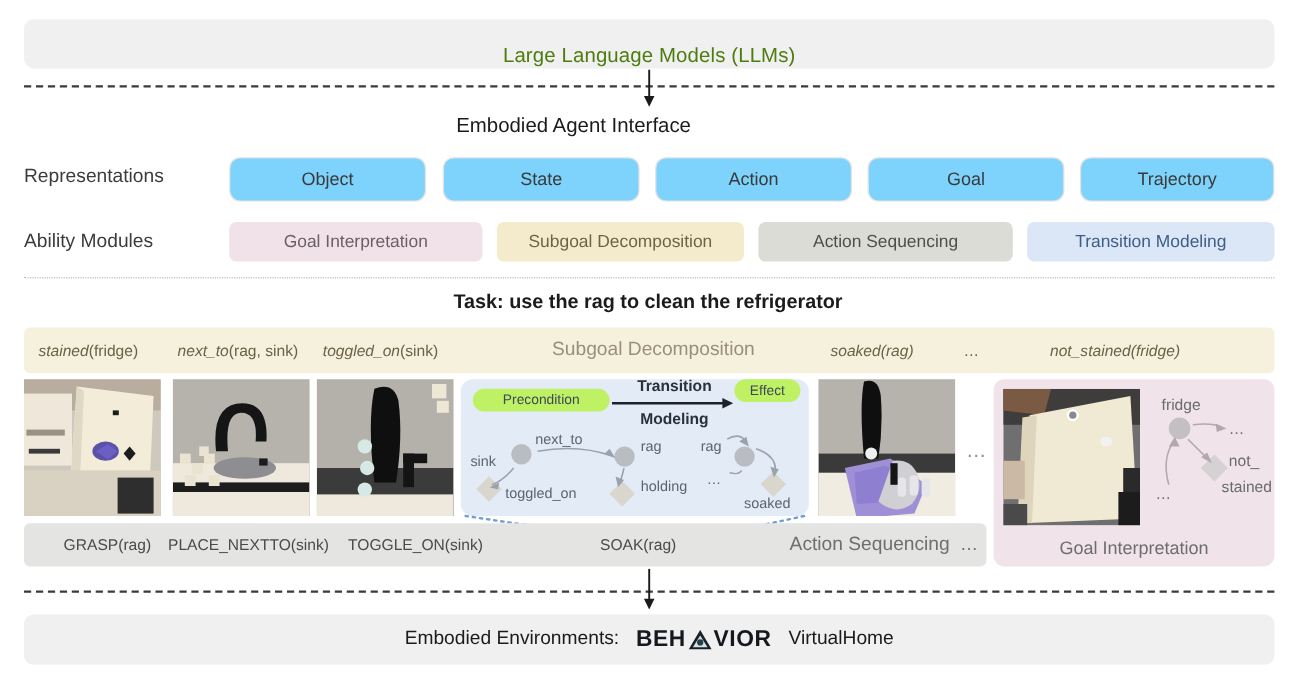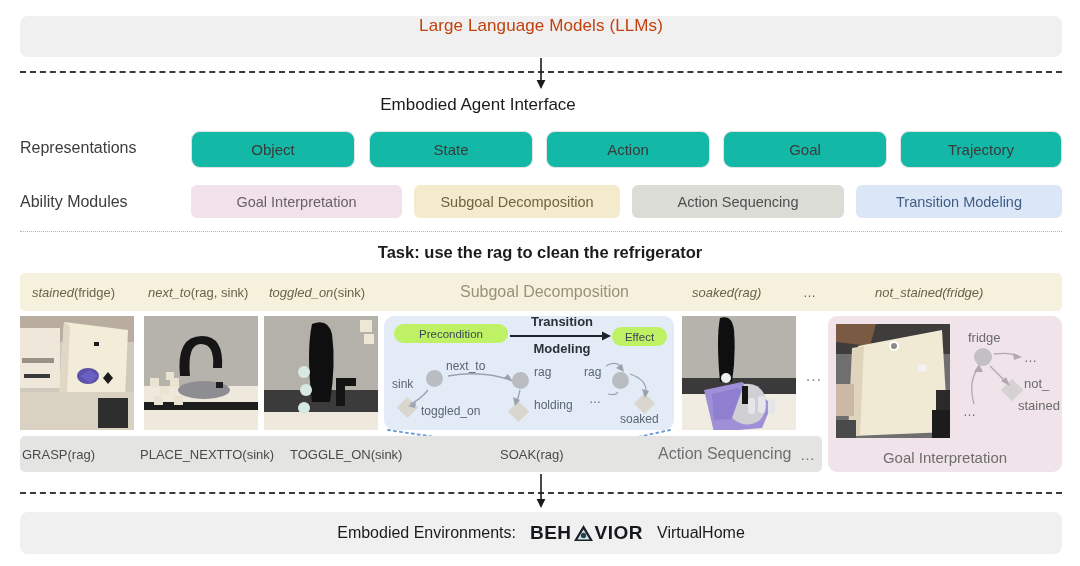--- a/index.html
+++ b/index.html
@@ -9,22 +9,22 @@
     background: #ffffff;
     font-family: "Liberation Sans", sans-serif;
     overflow: hidden;
   }
   #root { position: relative; width: 1080px; height: 566px; background:#fff; }
 
   
   .llm-banner {
     position: absolute; left: 20px; top: 16px; width: 1042px; height: 41px;
     background: #f0f0f0; border-radius: 8px;
-    display: flex; align-items: flex-start; justify-content: center;
-    font-size: 17px; color: #c2410c; letter-spacing: .1px;
+    display: flex; align-items: flex-end; justify-content: center;
+    font-size: 17px; color: #4d7c0f; letter-spacing: .1px;
   }
 
   
   .sep-dashdot {
     position: absolute; left: 20px; width: 1042px; height: 0;
     border-top: 2px dashed #3a3a3a;
   }
   .sep-dashdot::after{
     content:""; position:absolute; left:0; top:-2px; width:100%; height:0;
     border-top:2px dotted #3a3a3a; opacity:.0;
@@ -42,21 +42,21 @@
     position: absolute; top: 95px; left: 0; width: 956px; text-align: center;
     font-size: 17px; color: #1b1b1b;
   }
 
   
   .row-label {
     position: absolute; left: 20px; font-size: 16px; color: #3c3c3c;
   }
   .rep-box {
     position: absolute; height: 37px; border: 1.4px solid #e2e2e2;
-    border-radius: 9px; background: #14b8a6;
+    border-radius: 9px; background: #7dd3fc;
     display: flex; align-items: center; justify-content: center;
     font-size: 15px; color: #3a3a3a;
   }
   .abil-pill {
     position: absolute; height: 33px; border-radius: 6px;
     display: flex; align-items: center; justify-content: center;
     font-size: 14.5px;
   }
 
   
@@ -269,21 +269,21 @@
           <rect x="96" y="4" width="12" height="12"></rect>
           <rect x="100" y="18" width="10" height="10"></rect>
         </g>
     </svg>
   </div>
 
   <div class="tm-panel">
     <div class="tm-cap" style="left:10px; top:8px; width:114px;">
       <span>Precondition</span>
     </div>
-    <div class="tm-cap" style="left:228px; top:11px; width:55px;">
+    <div class="tm-cap" style="left:228px; top:0; width:55px;">
       <span>Effect</span>
     </div>
     <svg style="position:absolute; left:126px; top:14px;" width="102" height="12">
       <line x1="0" y1="6" x2="94" y2="6" stroke="#1c2229" stroke-width="2.2"></line>
       <polygon points="101,6 92,1.6 92,10.4" fill="#1c2229"></polygon>
     </svg>
     <div class="tm-arrowlabel" style="left:122px; top:-1px; width:112px;">Transition</div>
     <div class="tm-arrowlabel" style="left:122px; top:26px; width:112px;">Modeling</div>
 
     <div class="tm-txt" style="left:8px; top:44px;margin-top:17px;">sink</div>
@@ -373,21 +373,21 @@
     </svg>
     <div class="gi-label">Goal Interpretation</div>
   </div>
 
   <svg style="position:absolute; left:0; top:420px;" width="1080" height="40">
     <line x1="388" y1="10" x2="530" y2="31" stroke="#6f9ed8" stroke-width="2" stroke-dasharray="2 4" stroke-linecap="round"></line>
     <line x1="670" y1="10" x2="575" y2="31" stroke="#6f9ed8" stroke-width="2" stroke-dasharray="2 4" stroke-linecap="round"></line>
   </svg>
 
   <div class="action-bar">
-    <div class="item" style="left:2px;">GRASP(rag)</div>
+    <div class="item" style="left:33px;">GRASP(rag)</div>
     <div class="item" style="left:120px;">PLACE_NEXTTO(sink)</div>
     <div class="item" style="left:270px;">TOGGLE_ON(sink)</div>
     <div class="item" style="left:480px;">SOAK(rag)</div>
     <div class="modname" style="left:638px;">Action Sequencing</div>
     <div class="item" style="left:780px; font-size:15px; color:#6f6f6f;">…</div>
   </div>
 
   <div class="sep-dashdot" style="top:492px;"></div>
 
   <svg class="vArrow" style="left:532px; top:474px;" width="18" height="34">

